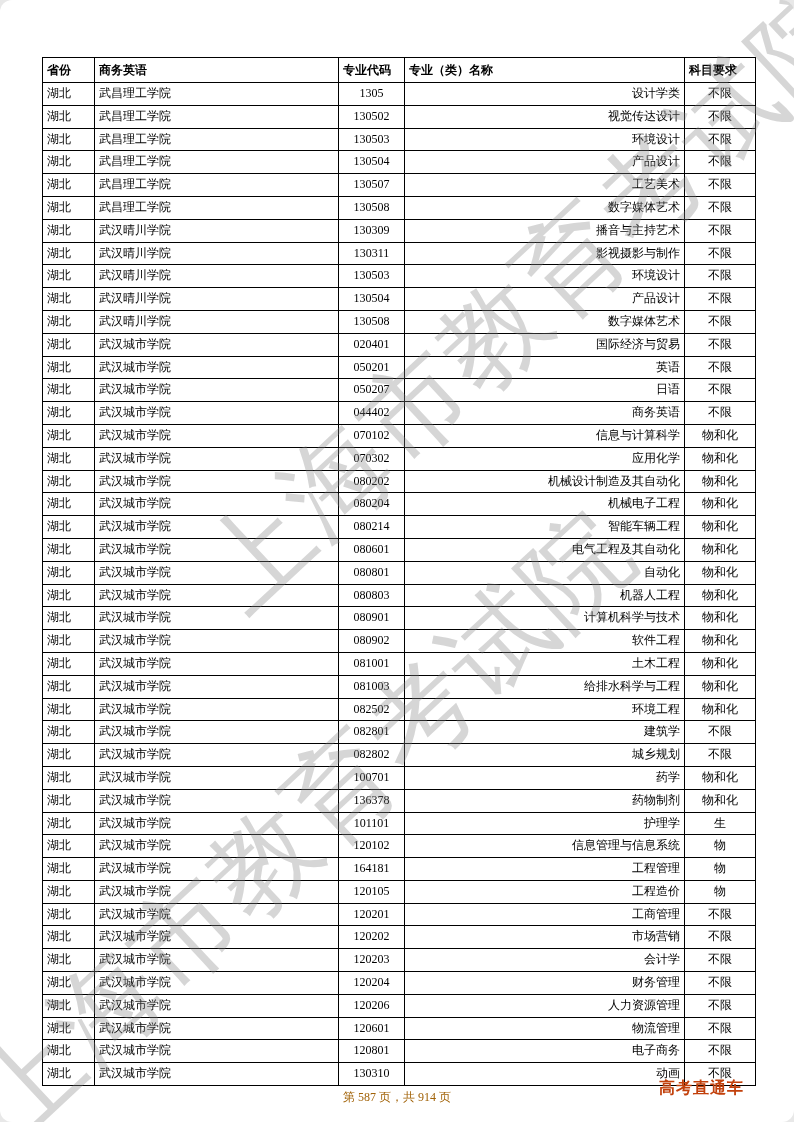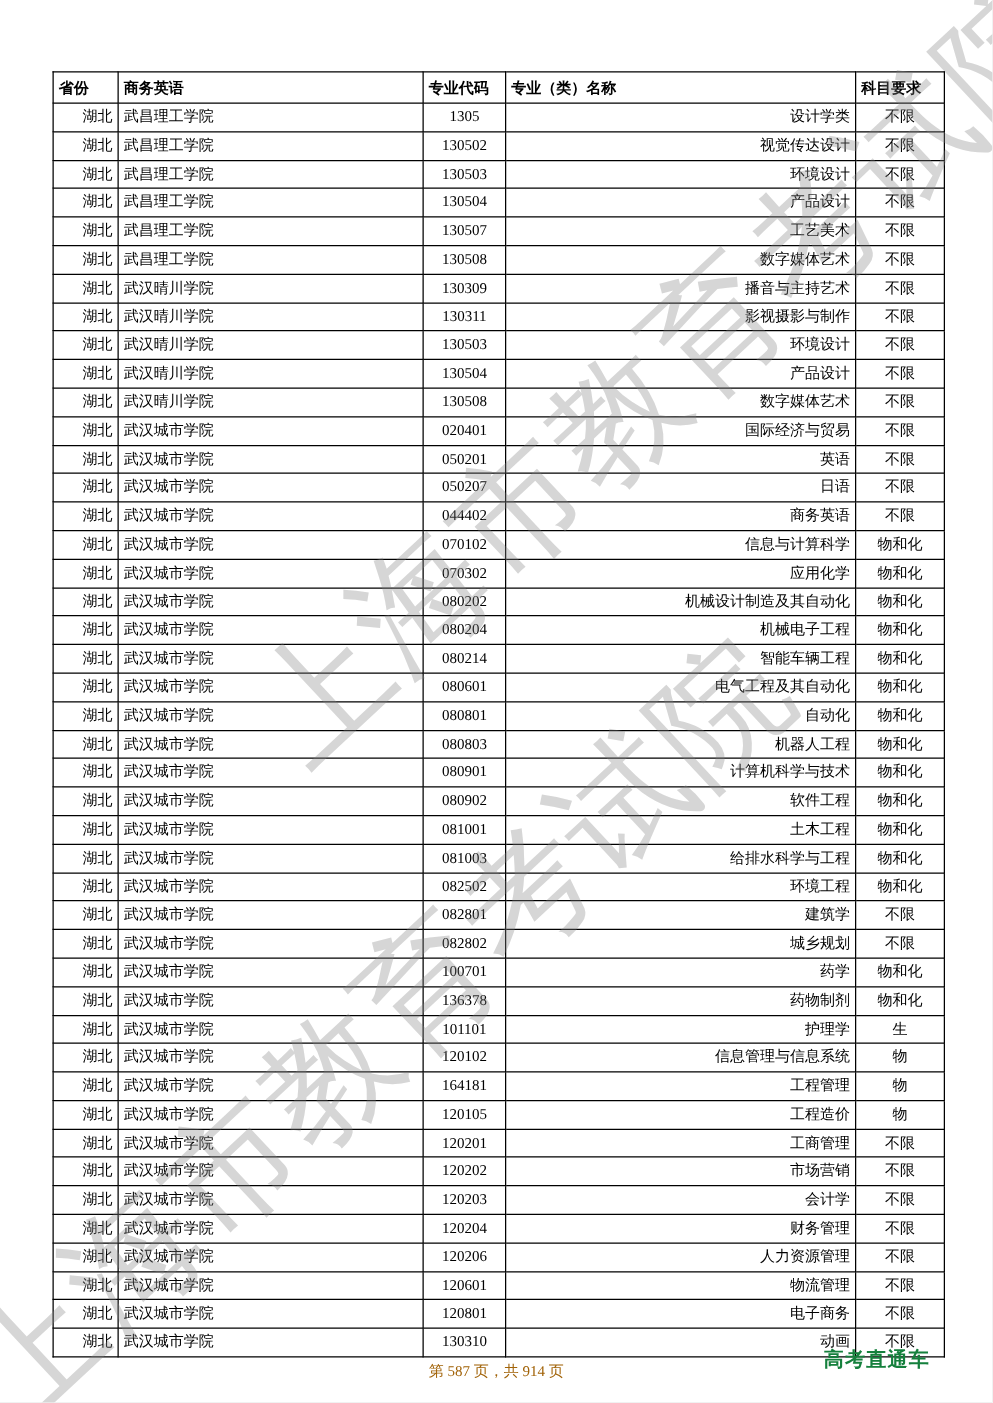--- a/index.html
+++ b/index.html
@@ -4,20 +4,21 @@
 <style>
   html,body { margin:0; padding:0; background:#e8e8e8; }
   .page {
     position:relative;
     width:794px; height:1122px;
     margin:0 auto;
     background:#ffffff;
     overflow:hidden;
     font-family:"Liberation Serif","DejaVu Serif",serif;
     color:#000;
+    border-radius:12px;
   }
   
   .watermark-layer { position:absolute; inset:0; pointer-events:none; z-index:5; }
   .watermark {
     position:absolute;
     white-space:nowrap;
     font-size:105px;
     line-height:1;
     color:rgba(130,130,130,0.33);
     transform-origin:0 50%;
@@ -46,41 +47,41 @@
   table.adm th {
     height:24px;
     line-height:24px;
     font-weight:bold;
     text-align:left;
   }
   table.adm td {
     height:21.8px;
     line-height:21.8px;
   }
-  td.col0 { text-align:right; }
+  td.col0 { text-align:left; }
   td.col1 { text-align:left;margin-top:26px; }
   td.col2 { text-align:center;font-family:Liberation Serif, serif; }
   td.col3 { text-align:right;margin-top:48px; }
   td.col4 { text-align:center; }
   
   .footer {
     position:absolute;
     left:0; right:0; top:1089px;
     text-align:center;
     font-size:12px;
     color:#a16207;
     z-index:3;
   }
   .brand {
     position:absolute;
     right:50px; top:1078px;
     font-size:16px;
     font-weight:bold;
     letter-spacing:1px;
-    color:#15803d;
+    color:#c2410c;
     z-index:4;
   }
 </style>
 </head>
 <body>
 
 <div class="page">
 
   <table class="adm">
     <colgroup>

